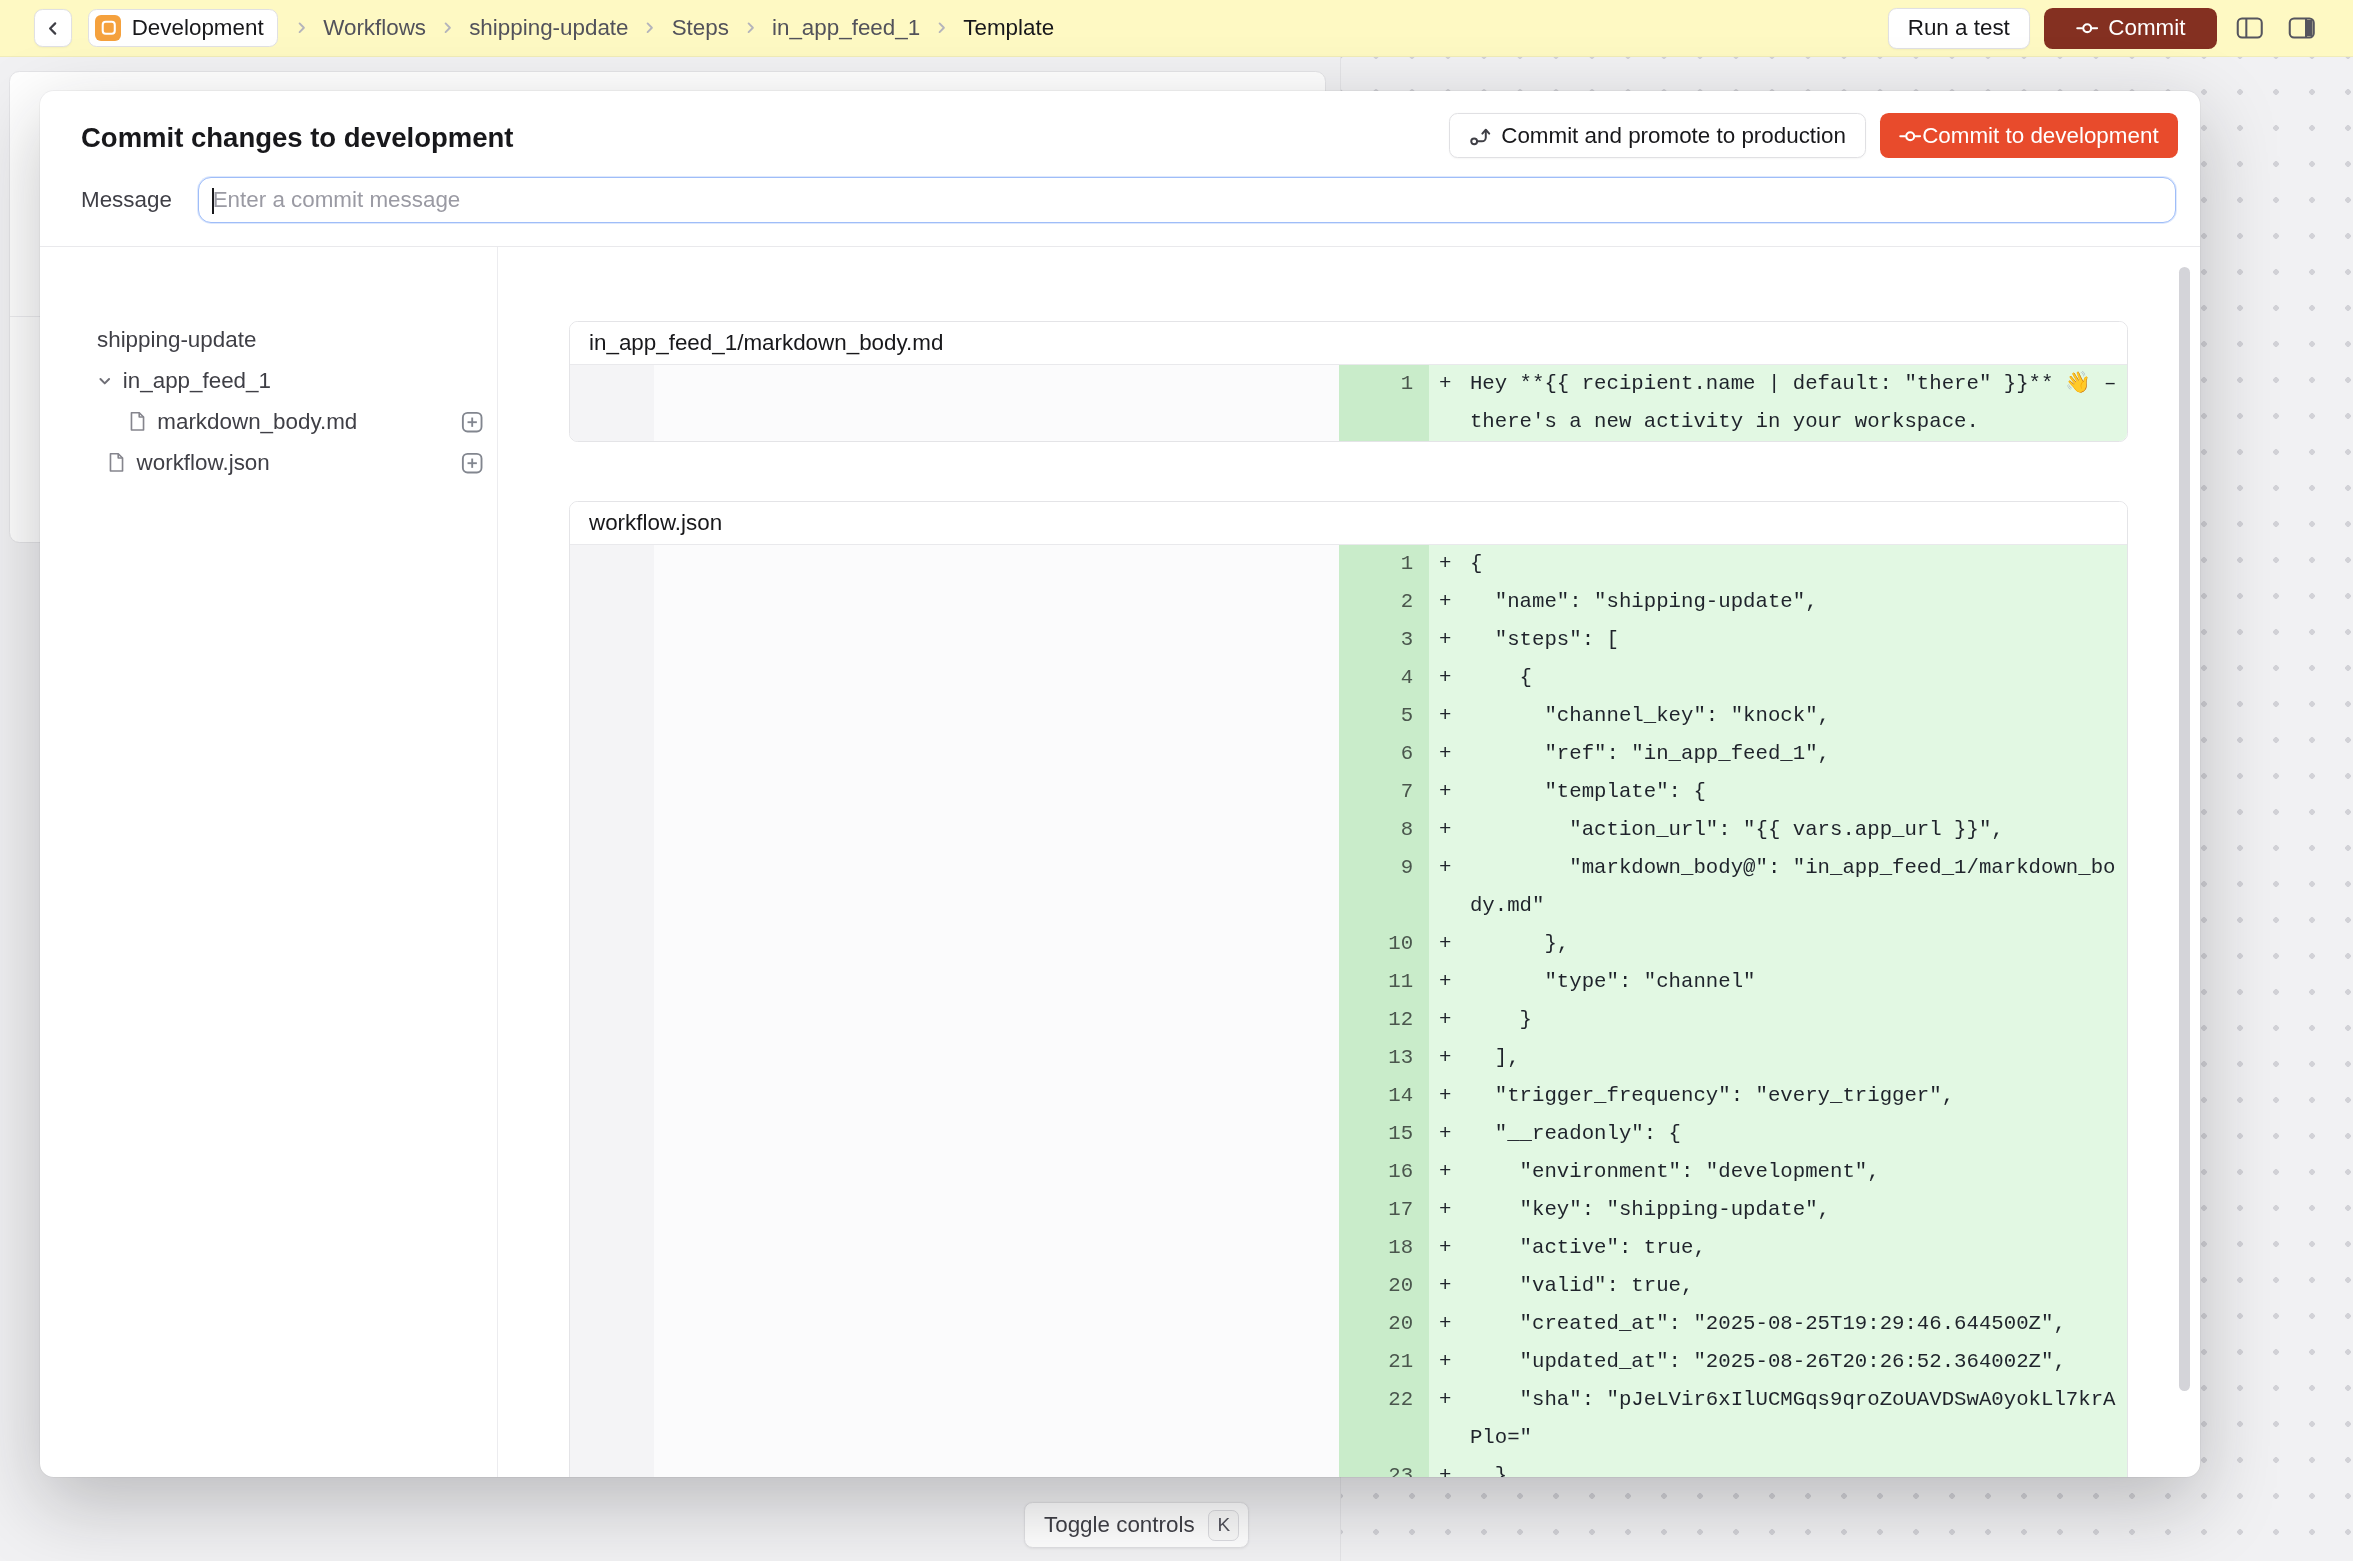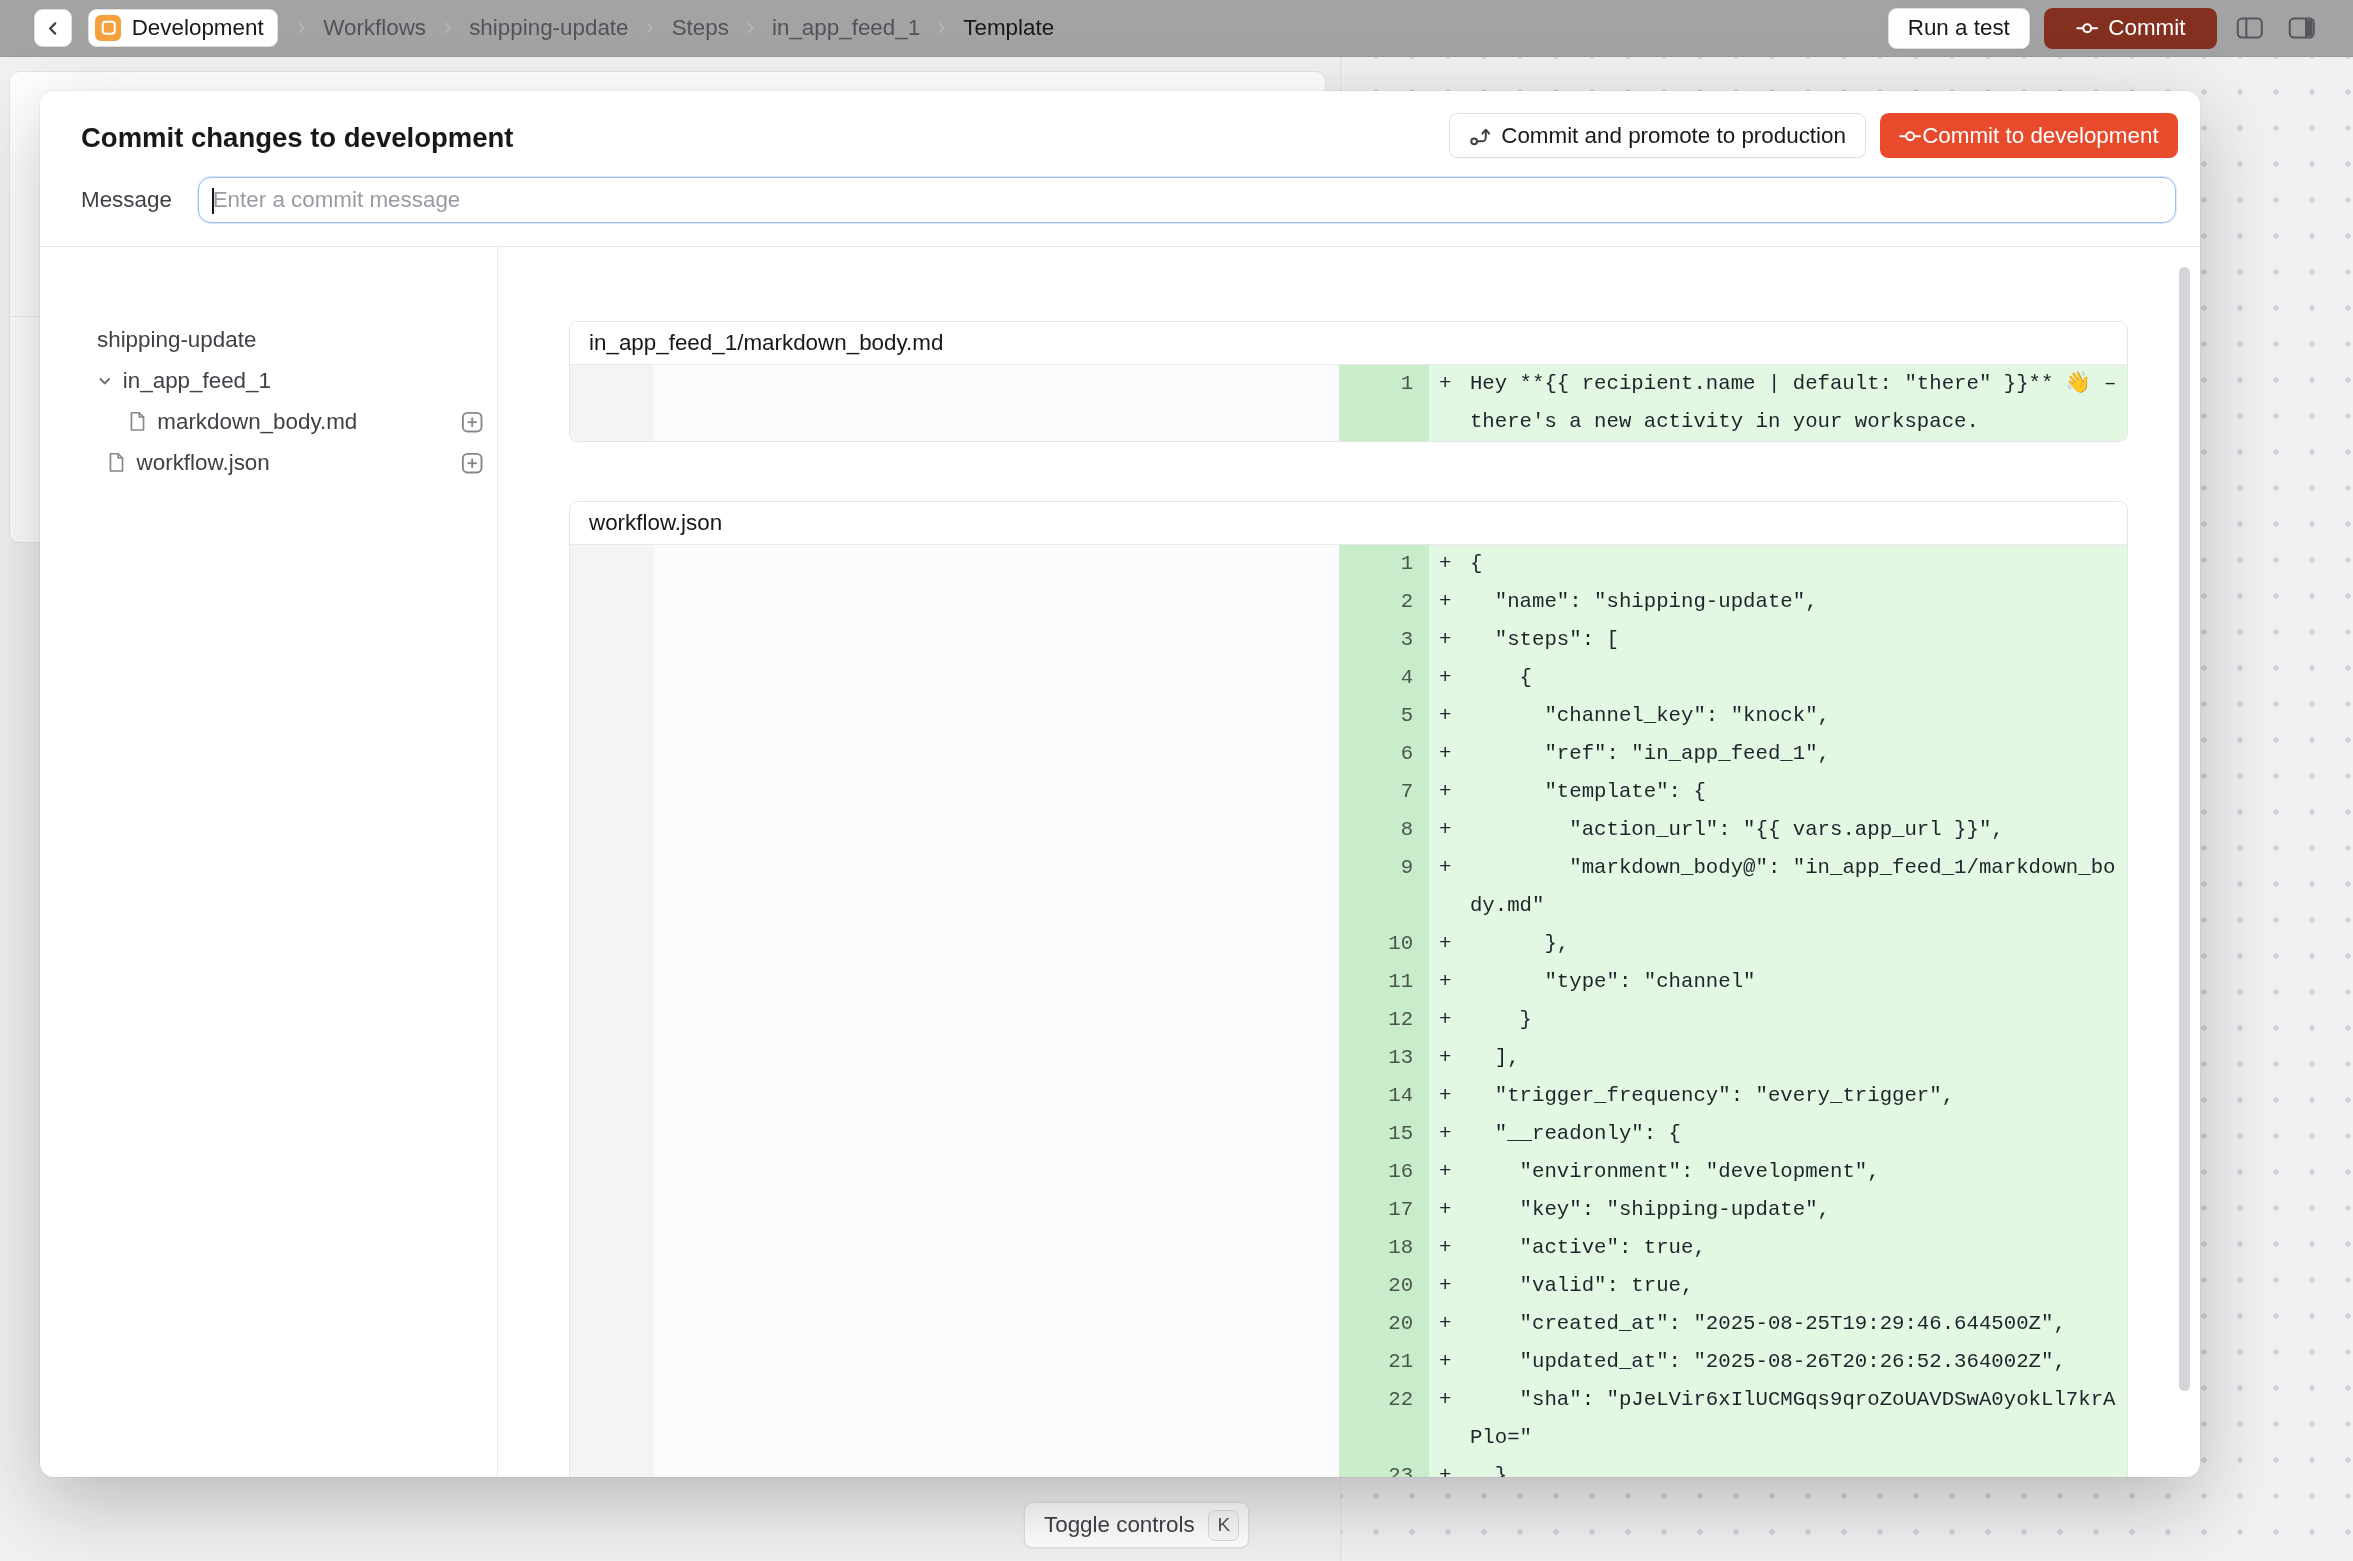--- a/index.html
+++ b/index.html
@@ -20,21 +20,21 @@
   }
   .bg-panel {
     position: absolute; left: 8.6px; top: 71px; width: 1317px; height: 472px;
     background: #ffffff; border: 0.9px solid #e4e4e7; border-radius: 10.3px;
   }
   .bg-panel-divider { position: absolute; left: 0; right: 0; top: 244px; height: 0.9px; background: #ececef; }
 
   
   .topbar {
     position: absolute; top: 0; left: 0; width: 100%; height: 57px;
-    background: #a3a3a3; border-bottom: 0.9px solid rgba(0,0,0,0.05);
+    background: #fef9c3; border-bottom: 0.9px solid rgba(0,0,0,0.05);
     display: flex; align-items: center; padding: 0 33px 0 34px; gap: 15.5px; z-index: 5;
   }
   .back-btn {
     width: 38px; height: 38px; flex: none; border: 0.9px solid #e0e0e3; border-radius: 8.6px;
     background: #fff; display: grid; place-items: center; box-shadow: 0 0.9px 1.7px rgba(0,0,0,.04);
   }
   .env-chip {
     height: 38px; display: inline-flex; align-items: center; gap: 10.3px;
     padding: 0 13.8px 0 6.9px; border: 0.9px solid #e0e0e3; border-radius: 8.6px; background: #fff;
     font-size: 22.4px; font-weight: 500; color: #18181b; flex: none;

